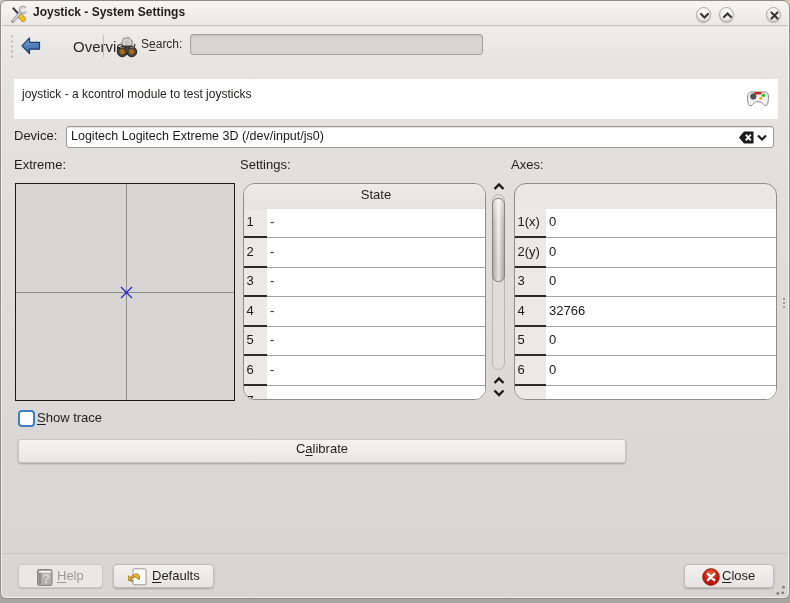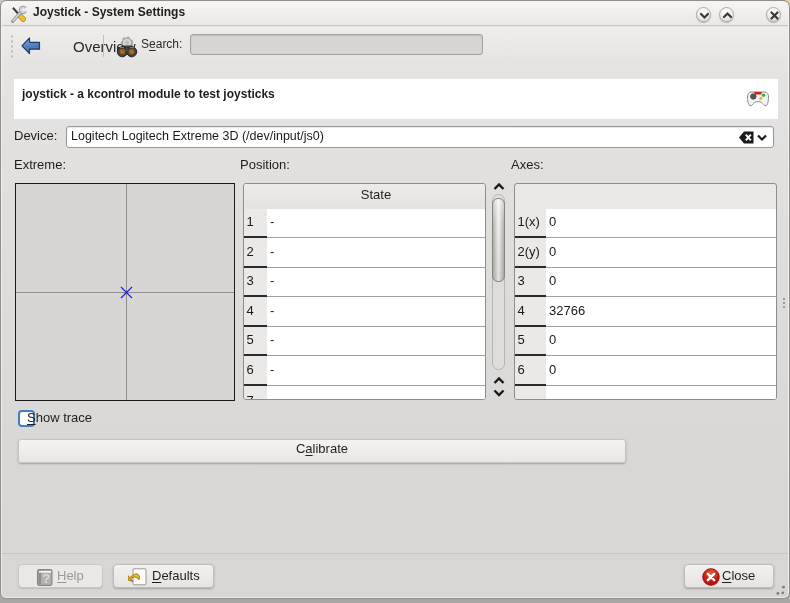--- a/index.html
+++ b/index.html
@@ -43,42 +43,42 @@
 #tsep { position:absolute; left:101px; top:8px; width:1px; height:22px; background:#c2c0bd; }
 #binoc { position:absolute; left:114px; top:9px; }
 #searchlbl { position:absolute; left:139px; top:10px; font-size:12px; color:#2a2a28; }
 #searchlbl u { text-decoration:underline; text-underline-offset:2px; }
 #searchbox { position:absolute; left:189px; top:33px; width:293px; height:21px;
   background:#d7d6d4; border:1px solid #a5a3a0; border-radius:3px;
   box-shadow:inset 0 1px 2px rgba(0,0,0,.12); }
 
 
 #headerbox { position:absolute; left:13px; top:78px; width:764px; height:40px; background:#ffffff; }
-#headertext { position:absolute; left:21px; top:86px; font-size:12px; font-weight:bold; color:#1f1e1c; }
+#headertext { position:absolute; left:21px; top:86px; font-size:12px; font-weight:normal; color:#1f1e1c; }
 #gamepad { position:absolute; left:746px; top:90px; }
 
 #devlbl { position:absolute; left:13px; top:127px; font-size:13px; color:#1f1e1c; }
 #combo { position:absolute; left:65px; top:125px; width:708px; height:22px;
   background:#ffffff; border:1px solid #9b9997; border-radius:3px;
   box-shadow:inset 0 1px 1px rgba(0,0,0,.1); }
 #combotext { position:absolute; left:4px; top:2px; font-size:12.5px; color:#1a1a1a; }
 #clearicon { position:absolute; right:19px; top:4px; }
 #comboarrow { position:absolute; right:5px; top:7px; }
 
 .seclbl { position:absolute; top:156px; font-size:13px; color:#1f1e1c; }
 
 
 #pospad { position:absolute; left:14px; top:182px; width:220px; height:218px;
   background:#d7d6d4; border:1px solid #1a1a1a; }
 #pospad .vline { position:absolute; left:110px; top:0; width:1px; height:100%; background:#8f8f8f; }
 #pospad .hline { position:absolute; left:0; top:108px; width:100%; height:1px; background:#8f8f8f; }
 #xmark { position:absolute; left:103px; top:101px; }
 
 
-.jtable { position:absolute; top:182px; background:#e9e8e6; border:1px solid #8f8d8b; border-radius:3px; overflow:hidden; }
+.jtable { position:absolute; top:182px; background:#e9e8e6; border:1px solid #8f8d8b; border-radius:12px; overflow:hidden; }
 #btable { left:242px; width:243px; height:217px; }
 #atable { left:513px; width:263px; height:217px; }
 .thead { position:absolute; left:0; top:0; width:100%; height:25px;
   text-align:center; font-size:13px; color:#1f1e1c; line-height:21px;
   background:linear-gradient(#ecebe9,#e4e3e1); }
 #btable .thead { padding-left:23px; }
 #atable .thead { padding-left:31px; }
 .twhite { position:absolute; top:25px; bottom:0; background:#ffffff; }
 #btable .twhite { left:23px; right:0; }
 #atable .twhite { left:31px; right:0; }
@@ -97,21 +97,21 @@
 #sbar { position:absolute; left:489px; top:182px; width:18px; height:217px; }
 #strack { position:absolute; left:2px; top:11px; width:13px; height:176px;
   background:#dedddb; border:1px solid #b7b5b2; border-radius:7px; }
 #sthumb { position:absolute; left:2px; top:15px; width:13px; height:84px;
   background:linear-gradient(180deg, rgba(255,255,255,.45), rgba(255,255,255,0) 30%, rgba(0,0,0,.06) 85%), linear-gradient(90deg,#b4b2af,#f2f1ef 50%,#b4b2af);
   border:1px solid #86847f; border-radius:6px; }
 
 
 #cbox { position:absolute; left:17px; top:409px; width:17px; height:17px;
   background:#fdfdfd; border:2px solid #4080c0; border-radius:4px; }
-#cboxlbl { position:absolute; left:26px; top:409px; font-size:13px; color:#1f1e1c; }
+#cboxlbl { position:absolute; left:36px; top:409px; font-size:13px; color:#1f1e1c; }
 
 
 #calbtn { position:absolute; left:17px; top:438px; width:608px; height:24px;
   background:linear-gradient(#f4f3f2,#e8e7e5);
   border:1px solid #c6c4c1; border-radius:3px;
   box-shadow:0 1px 2px rgba(0,0,0,.25);
   text-align:center; font-size:13px; color:#1f1e1c; line-height:17px; }
 
 #botsep { position:absolute; left:1px; top:552px; width:786px; height:1px; background:#c8c6c3; }
 
@@ -211,21 +211,21 @@
     <svg id="clearicon" width="15" height="13" viewBox="0 0 15 13">
       <path d="M5 0.5 L14.5 0.5 L14.5 12.5 L5 12.5 L0 6.5 Z" fill="#1a1a1a"></path>
       <path d="M6.8 3.6 L11.8 9.4 M11.8 3.6 L6.8 9.4" stroke="#fff" stroke-width="1.9"></path>
     </svg>
     <svg id="comboarrow" width="12" height="8" viewBox="0 0 12 8">
         <path d="M2 1.5 L6 5.5 L10 1.5" fill="none" stroke="#1a1a1a" stroke-width="2.2"></path>
       </svg>
   </div>
 
   <div class="seclbl" style="left:13px">Extreme:</div>
-  <div class="seclbl" style="left:239px">Position:</div>
+  <div class="seclbl" style="left:239px">Settings:</div>
   <div class="seclbl" style="left:510px">Axes:</div>
 
   <div id="pospad">
     <div class="vline"></div>
       <div class="hline"></div>
     <svg id="xmark" width="15" height="15" viewBox="0 0 15 15">
         <path d="M2 2 L13 13 M13 2 L2 13" stroke="#2222dd" stroke-width="1.2"></path>
       </svg>
   </div>
 

